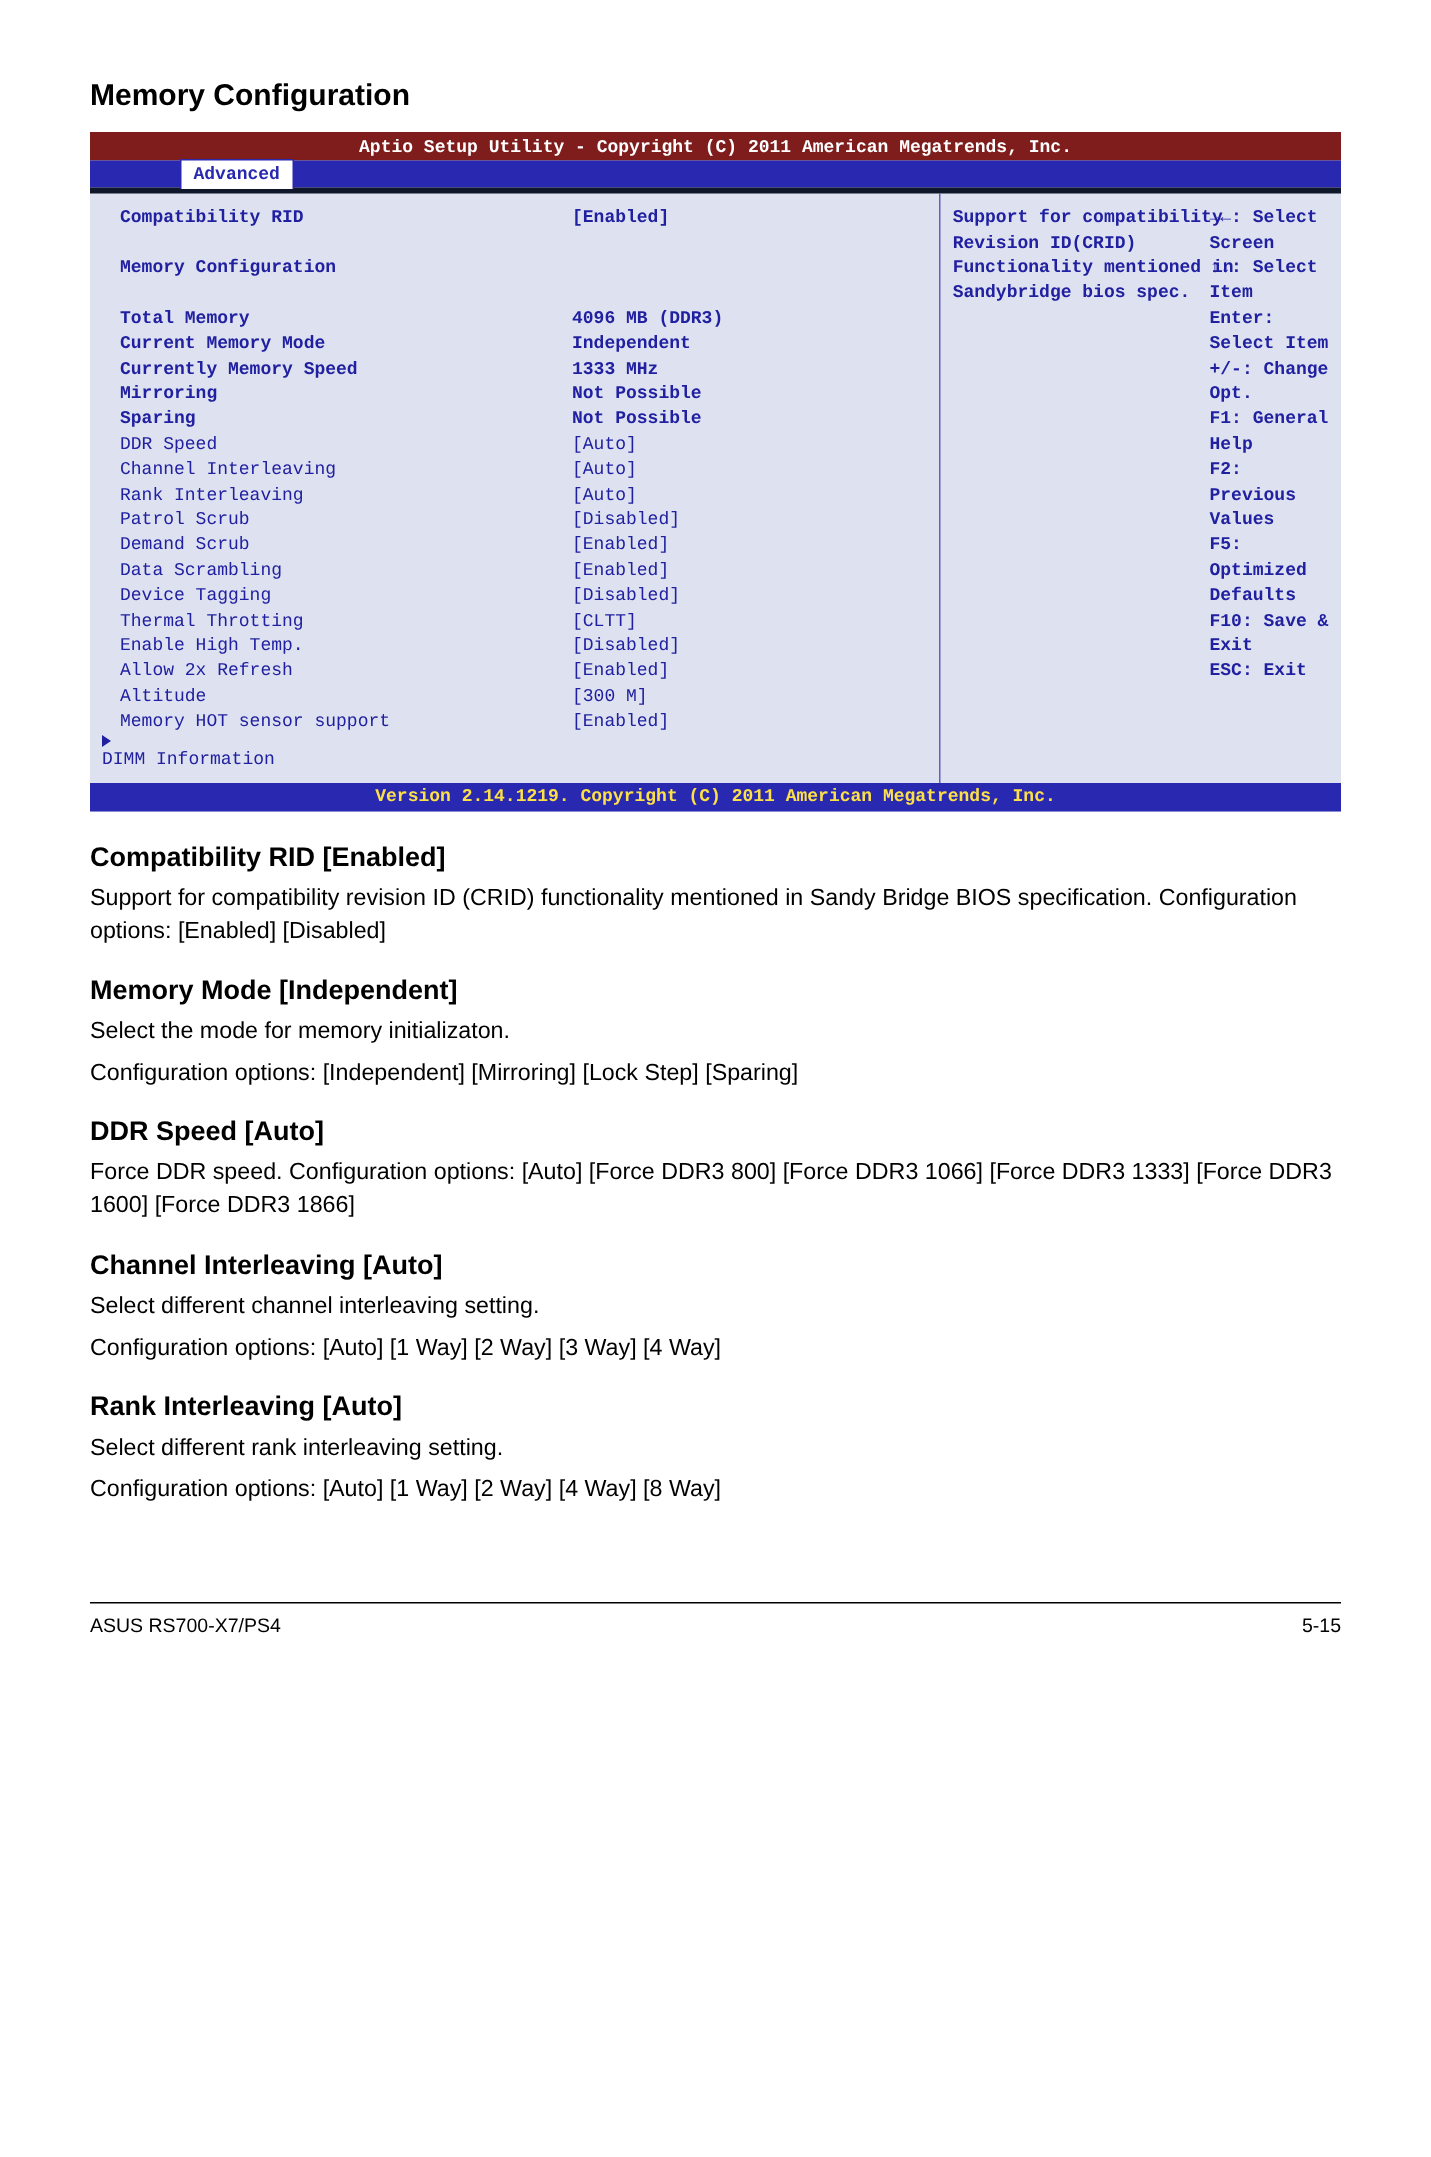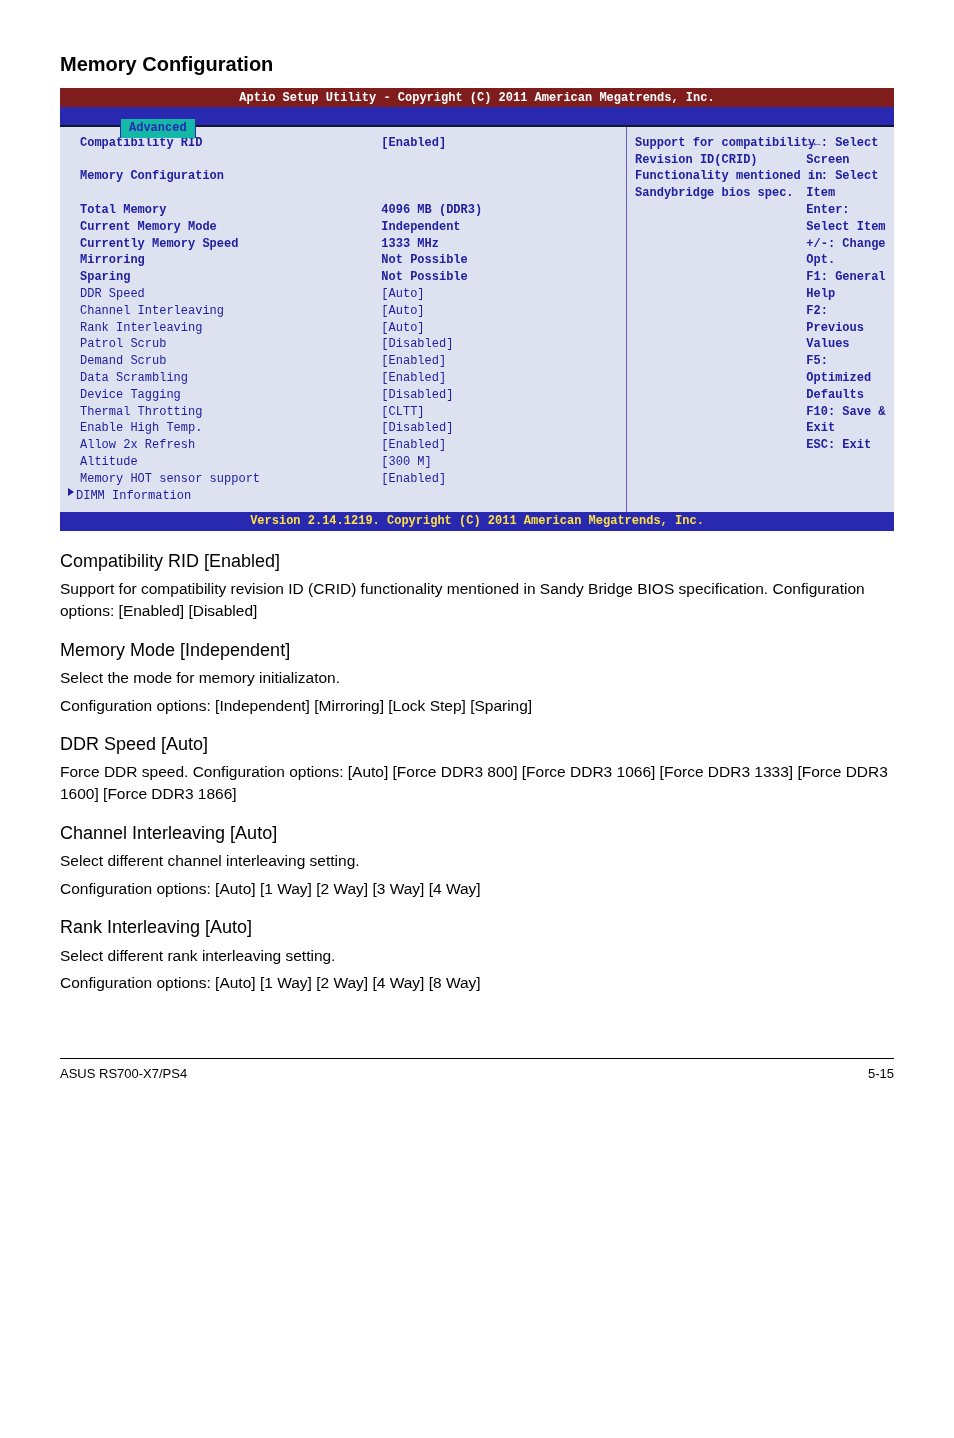--- a/index.html
+++ b/index.html
@@ -36,33 +36,33 @@
     font-weight: bold;
   }
   .bios-tabrow {
     display: flex;
     align-items: flex-end;
     background: #2828b0;
     padding-left: 60px;
     height: 18px;
   }
   .bios-tab {
-    background: #14b8a6;
+    background: #ffffff;
     color: #2828b0;
     font-weight: bold;
     padding: 1px 8px;
     border: 1px solid #2828b0;
     border-bottom: none;
     position: relative;
-    top: 13px;
+    top: 1px;
     margin-top: 48px;
   }
   .bios-body {
     display: flex;
-    border-top: 2px solid #0f172a;
+    border-top: 4px solid #0f172a;
   }
   .bios-left {
     flex: 0 0 68%;
     padding: 8px 8px 8px 20px;
     border-right: 1px solid #6060c0;
   }
   .bios-right {
     flex: 1;
     padding: 8px 8px 8px 8px;
     display: flex;
@@ -93,21 +93,21 @@
   }
   .bios-footer {
     background: #2828b0;
     color: #fde047;
     text-align: center;
     font-weight: bold;
     padding: 1px 0;
   }
   h3.sub {
     font-size: 18px;
-    font-weight: normal;
+    font-weight: bold;
     margin-top: 16px;
     margin-bottom: 4px;
   }
   p.body {
     font-size: 15.5px;
     margin-bottom: 6px;
   }
   .page-footer {
     display: flex;
     justify-content: space-between;
@@ -216,21 +216,21 @@
           <span class="v">[Enabled]</span>
         </div>
         <div class="bios-row">
           <span class="k">Altitude</span>
           <span class="v">[300 M]</span>
         </div>
         <div class="bios-row">
           <span class="k">Memory HOT sensor support</span>
           <span class="v">[Enabled]</span>
         </div>
-        <div class="bios-row" style="margin-left: -12px;">
+        <div class="bios-row" style="margin-left: -12px; flex-direction: column;">
           <span class="tri"></span>
           <span>DIMM Information</span>
         </div>
       </div>
     <div class="bios-right">
       <div class="bios-help-top">
         <div>Support for compatibility</div>
         <div>Revision ID(CRID)</div>
         <div>Functionality mentioned in</div>
         <div>Sandybridge bios spec.</div>

